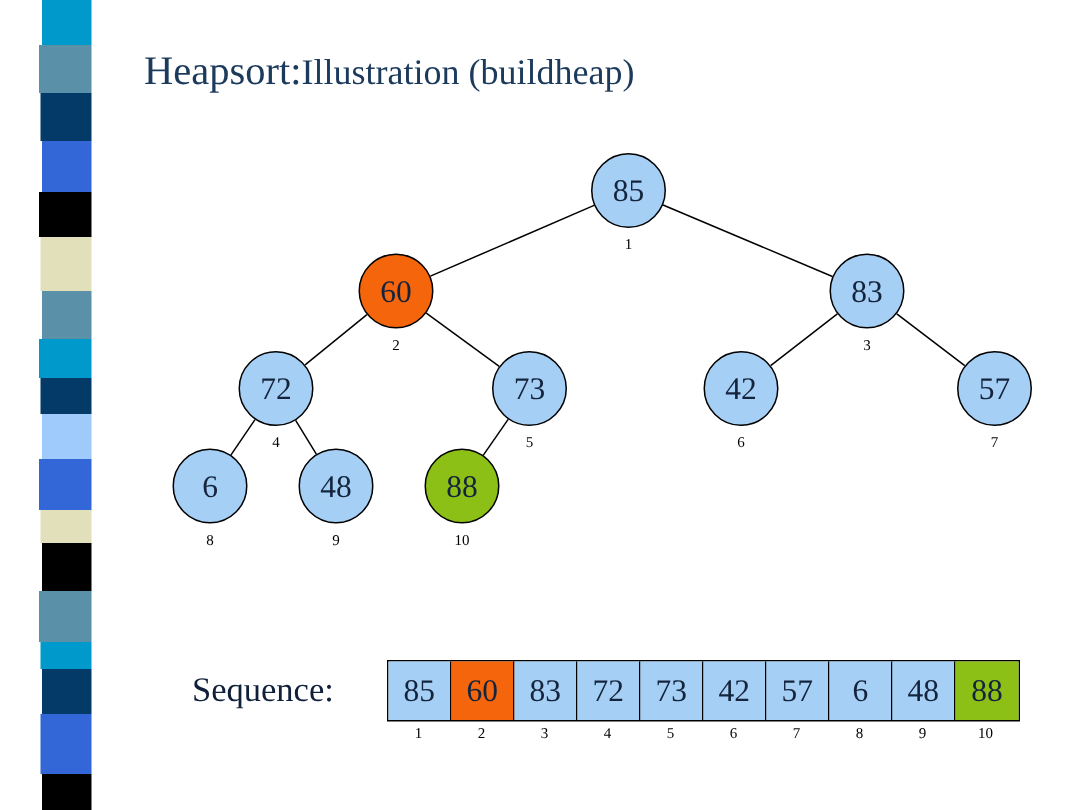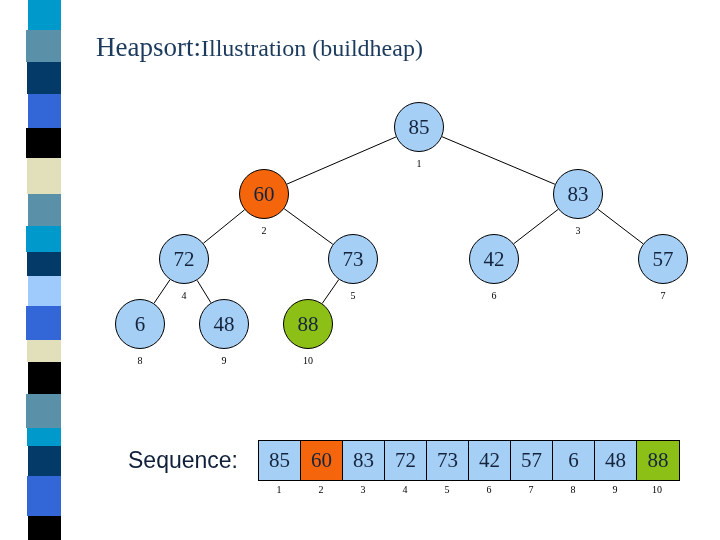--- a/index.html
+++ b/index.html
@@ -79,21 +79,21 @@
     width: 30px;
   }
 
   
   #sequence-label {
     position: absolute;
     left: 128px;
     top: 447px;
     font-size: 23px;
     color: #10203a;
-    font-family: Liberation Sans, sans-serif;
+    font-family: Liberation Serif, serif;
     white-space: nowrap;
   }
   #sequence-table {
     position: absolute;
     left: 258px;
     top: 440px;
     height: 41px;
     display: flex;
     border: 1px solid #000000;
     box-sizing: border-box;

